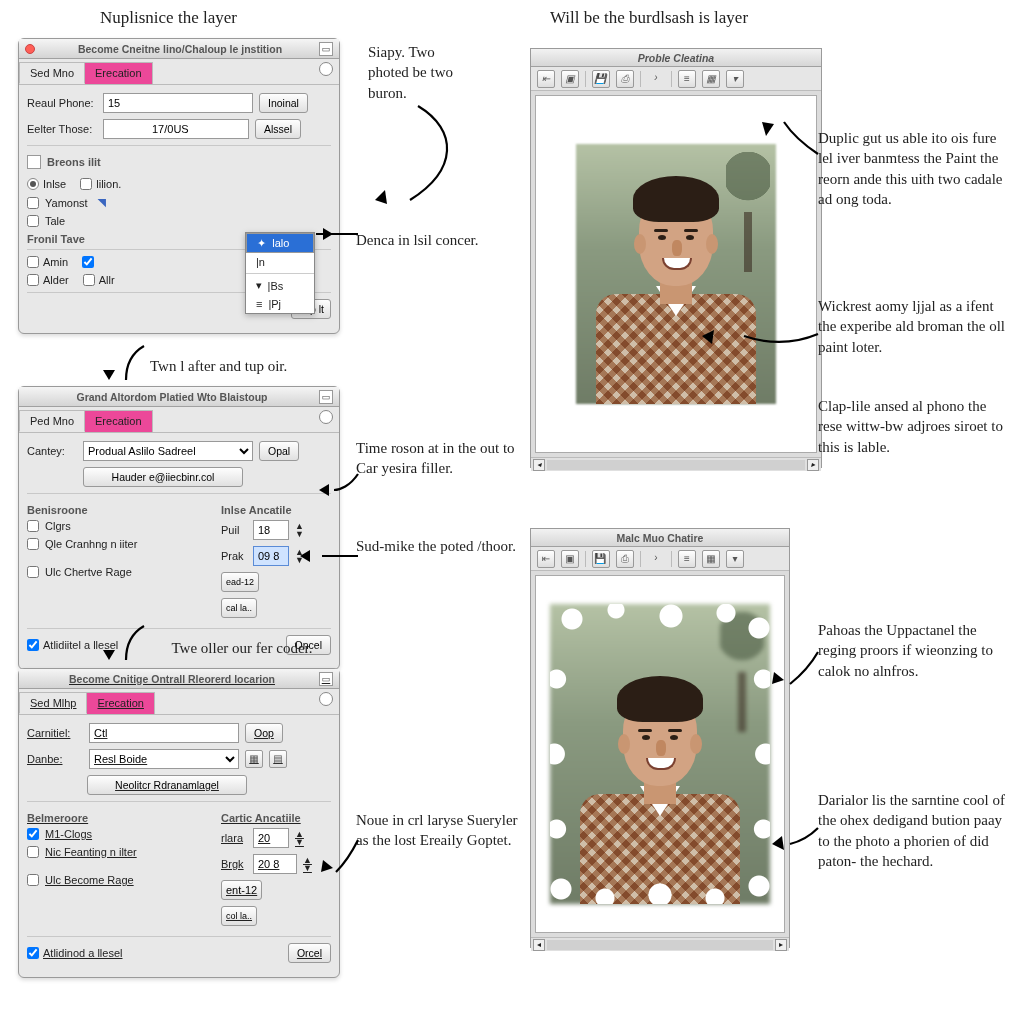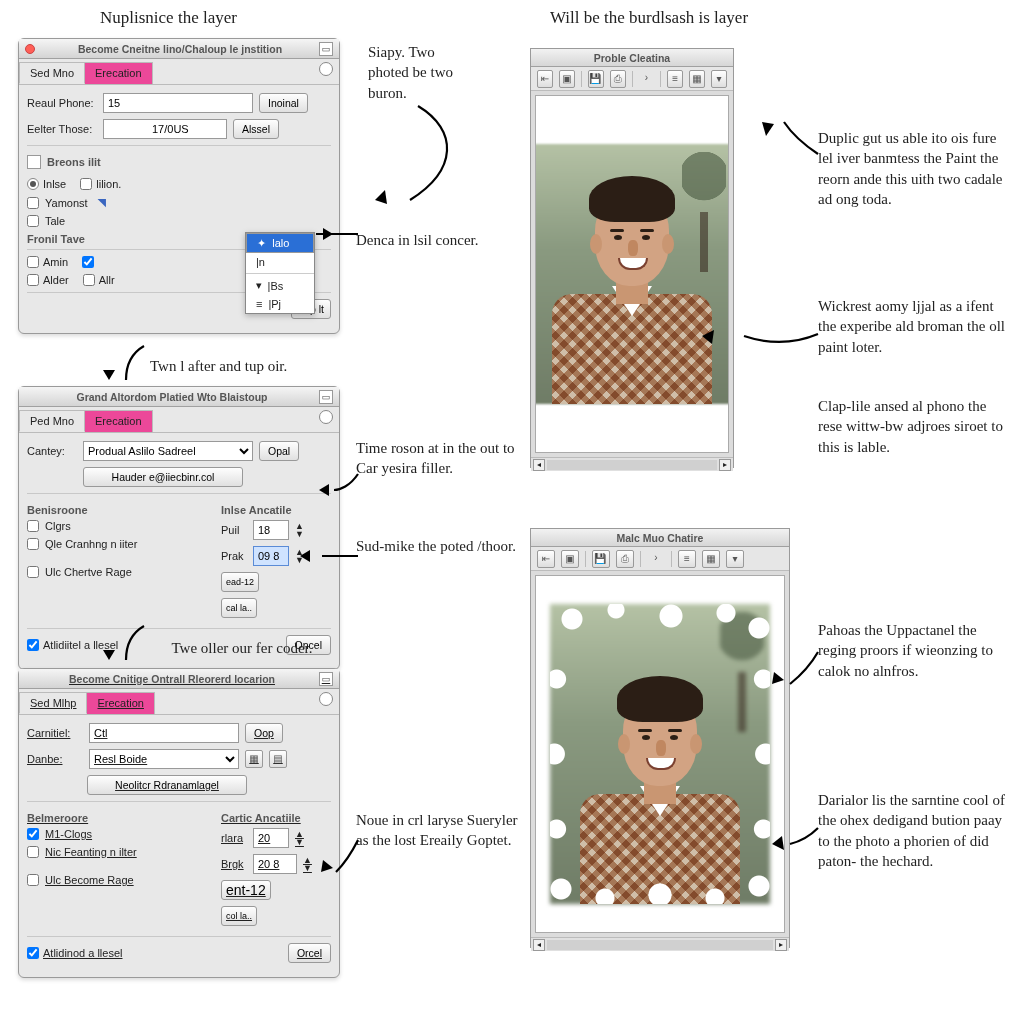--- a/index.html
+++ b/index.html
@@ -113,21 +113,21 @@
     <div class="tab-right"><span class="circ"></span></div>
   </div>
   <div class="pbody">
     <div class="row">
       <span class="lbl">Reaul Phone:</span>
       <input class="inp" style="width: 150px;" value="15">
       <button class="btn">Inoinal</button>
     </div>
     <div class="row">
       <span class="lbl">Eelter Those:</span>
-      <input class="inp" style="width: 124px; padding-left: 48px;" value="17/0US">
+      <input class="inp" style="width: 146px; padding-left: 48px;" value="17/0US">
       <button class="btn">Alssel</button>
     </div>
     <div class="sep"></div>
     <div class="row">
         <span style="width:14px;height:14px;border:1px solid #999;background:#fff"></span>
         <span class="grouphdr">Breons ilit</span>
       </div>
     <div class="row" style="gap:14px">
       <label style="display:flex;gap:4px;align-items:center">
           <span class="radio on"></span>
@@ -321,39 +321,39 @@
           </div>
         <div class="row">
             <span class="lbl" style="min-width:26px">Brgk</span>
             <input class="inp" style="width: 44px;" value="20 8">
             <span style="font-size:9px;line-height:8px;display:flex;flex-direction:column">
               <span>▲</span>
               <span>▼</span>
             </span>
           </div>
         <div class="row">
-            <button class="btn" style="padding:0 4px;font-size:14px">ent-12</button>
+            <button class="btn" style="padding:0 4px;font-size:11px">ent-12</button>
           </div>
         <div class="row">
             <button class="btn" style="padding:0 4px;font-size:9px">col la..</button>
           </div>
       </div>
     </div>
     <div class="sep"></div>
     <div class="row" style="justify-content:space-between">
       <label style="display:flex;gap:4px;align-items:center">
           <input type="checkbox" class="chk" checked="" style="">
           <span>Atlidinod a llesel</span>
         </label>
       <button class="btn">Orcel</button>
     </div>
   </div>
 </div>
 
-<div class="imgwin" style="left:530px; top:48px; width:204px; height:420px;">
+<div class="imgwin" style="left:530px; top:48px; width:292px; height:420px;font-style:italic;">
   <div class="imgwin-title">
       <span>Proble Cleatina</span>
     </div>
   <div class="imgwin-toolbar">
     <span class="tbtn">⇤</span>
     <span class="tbtn">▣</span>
     <span class="tool-sep"></span>
     <span class="tbtn">💾</span>
     <span class="tbtn">⎙</span>
     <span class="tool-sep"></span>

